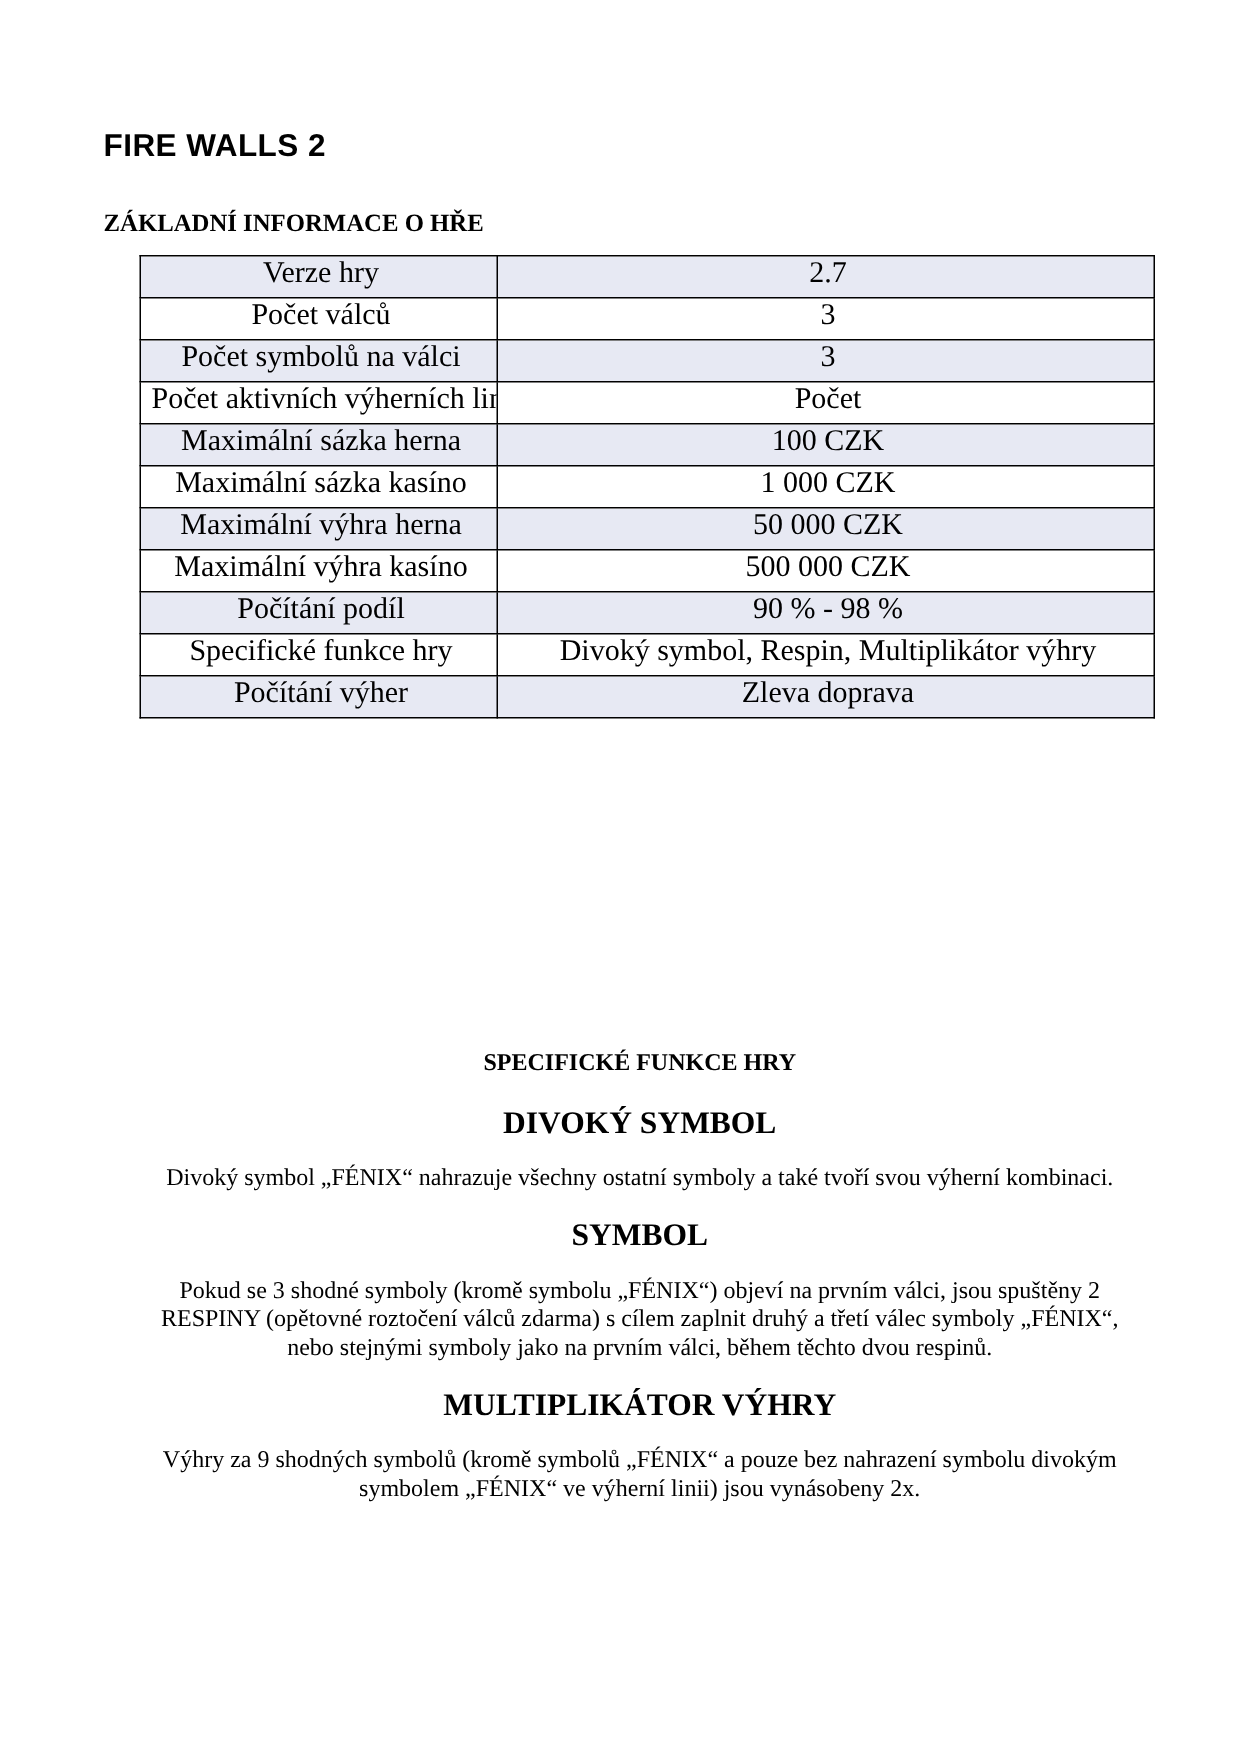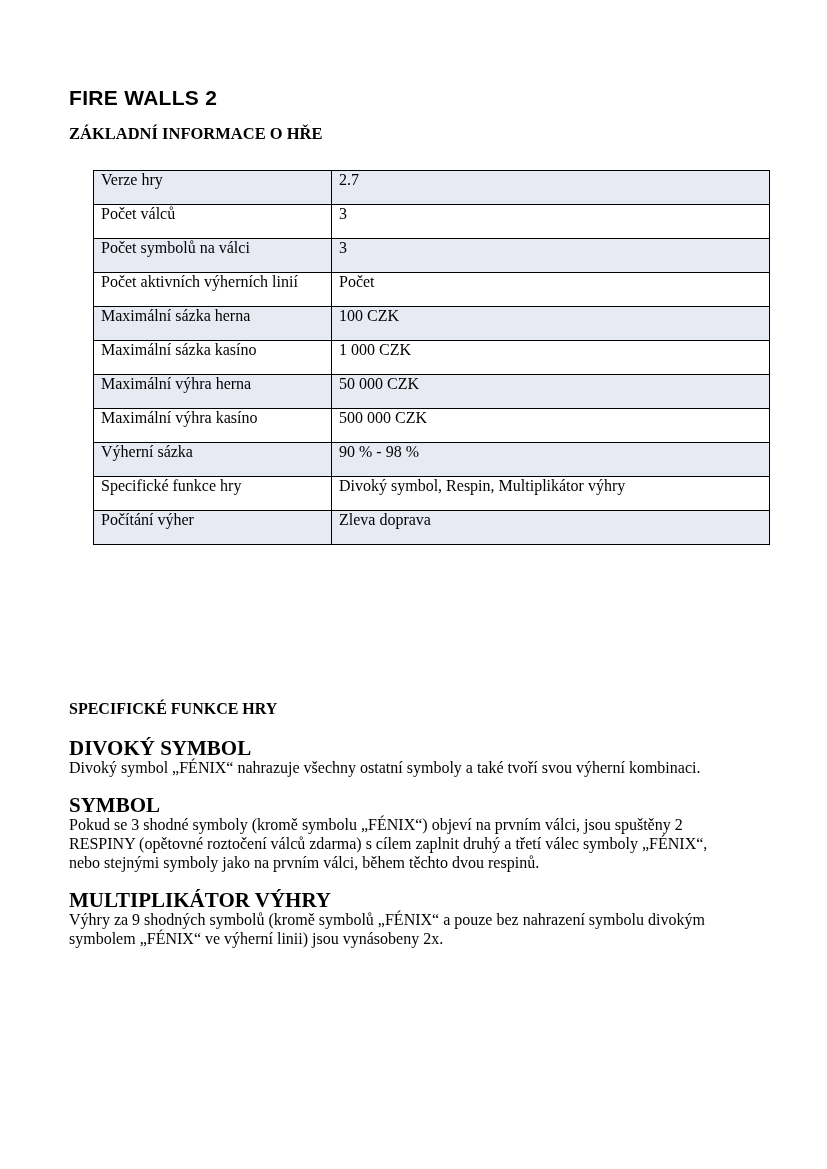--- a/index.html
+++ b/index.html
@@ -1,21 +1,21 @@
 <!DOCTYPE html>
 <html lang="cs" style="--page-bg: #ffffff; --text: #000000; --table-border: #000000; --row-alt-bg: #e7e9f3;"><head>
 <meta charset="utf-8">
 <style>
   :root{
     --page-bg:#ffffff;
     --text:#000000;
     --table-border:#000000;
     --row-alt-bg:#e7e9f3;
   }
-  *{box-sizing:border-box;}
+  *{box-sizing:border-box;text-align:center;}
   html,body{margin:0;padding:0;background:#ffffff;}
   .page{
     position:relative;
     width:827px;
     height:1169px;
     background:var(--page-bg);
     color:var(--text);
     overflow:hidden;
     font-family:"Liberation Serif", serif;
   }
@@ -26,41 +26,41 @@
     margin:0;
     font-family:"Liberation Sans", sans-serif;
     font-weight:bold;
     font-size:21px;
     line-height:24px;
     letter-spacing:0.3px;
   }
   .tbl-heading{
     position:absolute;
     left:69px;
-    top:124px;
+    top:139px;
     margin:0;
     font-family:"Liberation Serif", serif;
     font-weight:bold;
     font-size:16.5px;
     line-height:19px;
   }
   table.info-table{
     position:absolute;
     left:93px;
     top:170px;
     width:677px;
     border-collapse:collapse;
     table-layout:fixed;
   }
   table.info-table td{
     border:1px solid var(--table-border);
     font-family:"Liberation Serif", serif;
-    font-size:16px;
+    font-size:20px;
     height:24px;
-    padding:0 4px 15px 7px;
+    padding:0 4px 4px 7px;
     vertical-align:middle;
     overflow:hidden;
     white-space:nowrap;
   }
   table.info-table td.c-label{width:238px;}
   table.info-table tr:nth-child(odd) td{background:var(--row-alt-bg);}
   .features{
     position:absolute;
     left:69px;
     top:699px;
@@ -76,21 +76,21 @@
     line-height:19px;
   }
   .feature{margin:0 0 19px 0;}
   .feature h4{
     margin:0;
     font-size:21px;
     font-weight:bold;
     line-height:19px;
   }
   .feature p{
-    margin:0;
+    margin:18px;
     white-space:pre-line;
   }
 </style>
 </head>
 <body>
 
 <div class="page">
 
   <h1 class="doc-title">FIRE WALLS 2</h1>
 
@@ -124,21 +124,21 @@
       </tr>
       <tr>
         <td class="c-label">Maximální výhra herna</td>
         <td class="c-value">50 000 CZK</td>
       </tr>
       <tr>
         <td class="c-label">Maximální výhra kasíno</td>
         <td class="c-value">500 000 CZK</td>
       </tr>
       <tr>
-        <td class="c-label">Výherní sázka</td>
+        <td class="c-label">Počítání podíl</td>
         <td class="c-value">90 % - 98 %</td>
       </tr>
       <tr>
         <td class="c-label">Specifické funkce hry</td>
         <td class="c-value">Divoký symbol, Respin, Multiplikátor výhry</td>
       </tr>
       <tr>
         <td class="c-label">Počítání výher</td>
         <td class="c-value">Zleva doprava</td>
       </tr>

